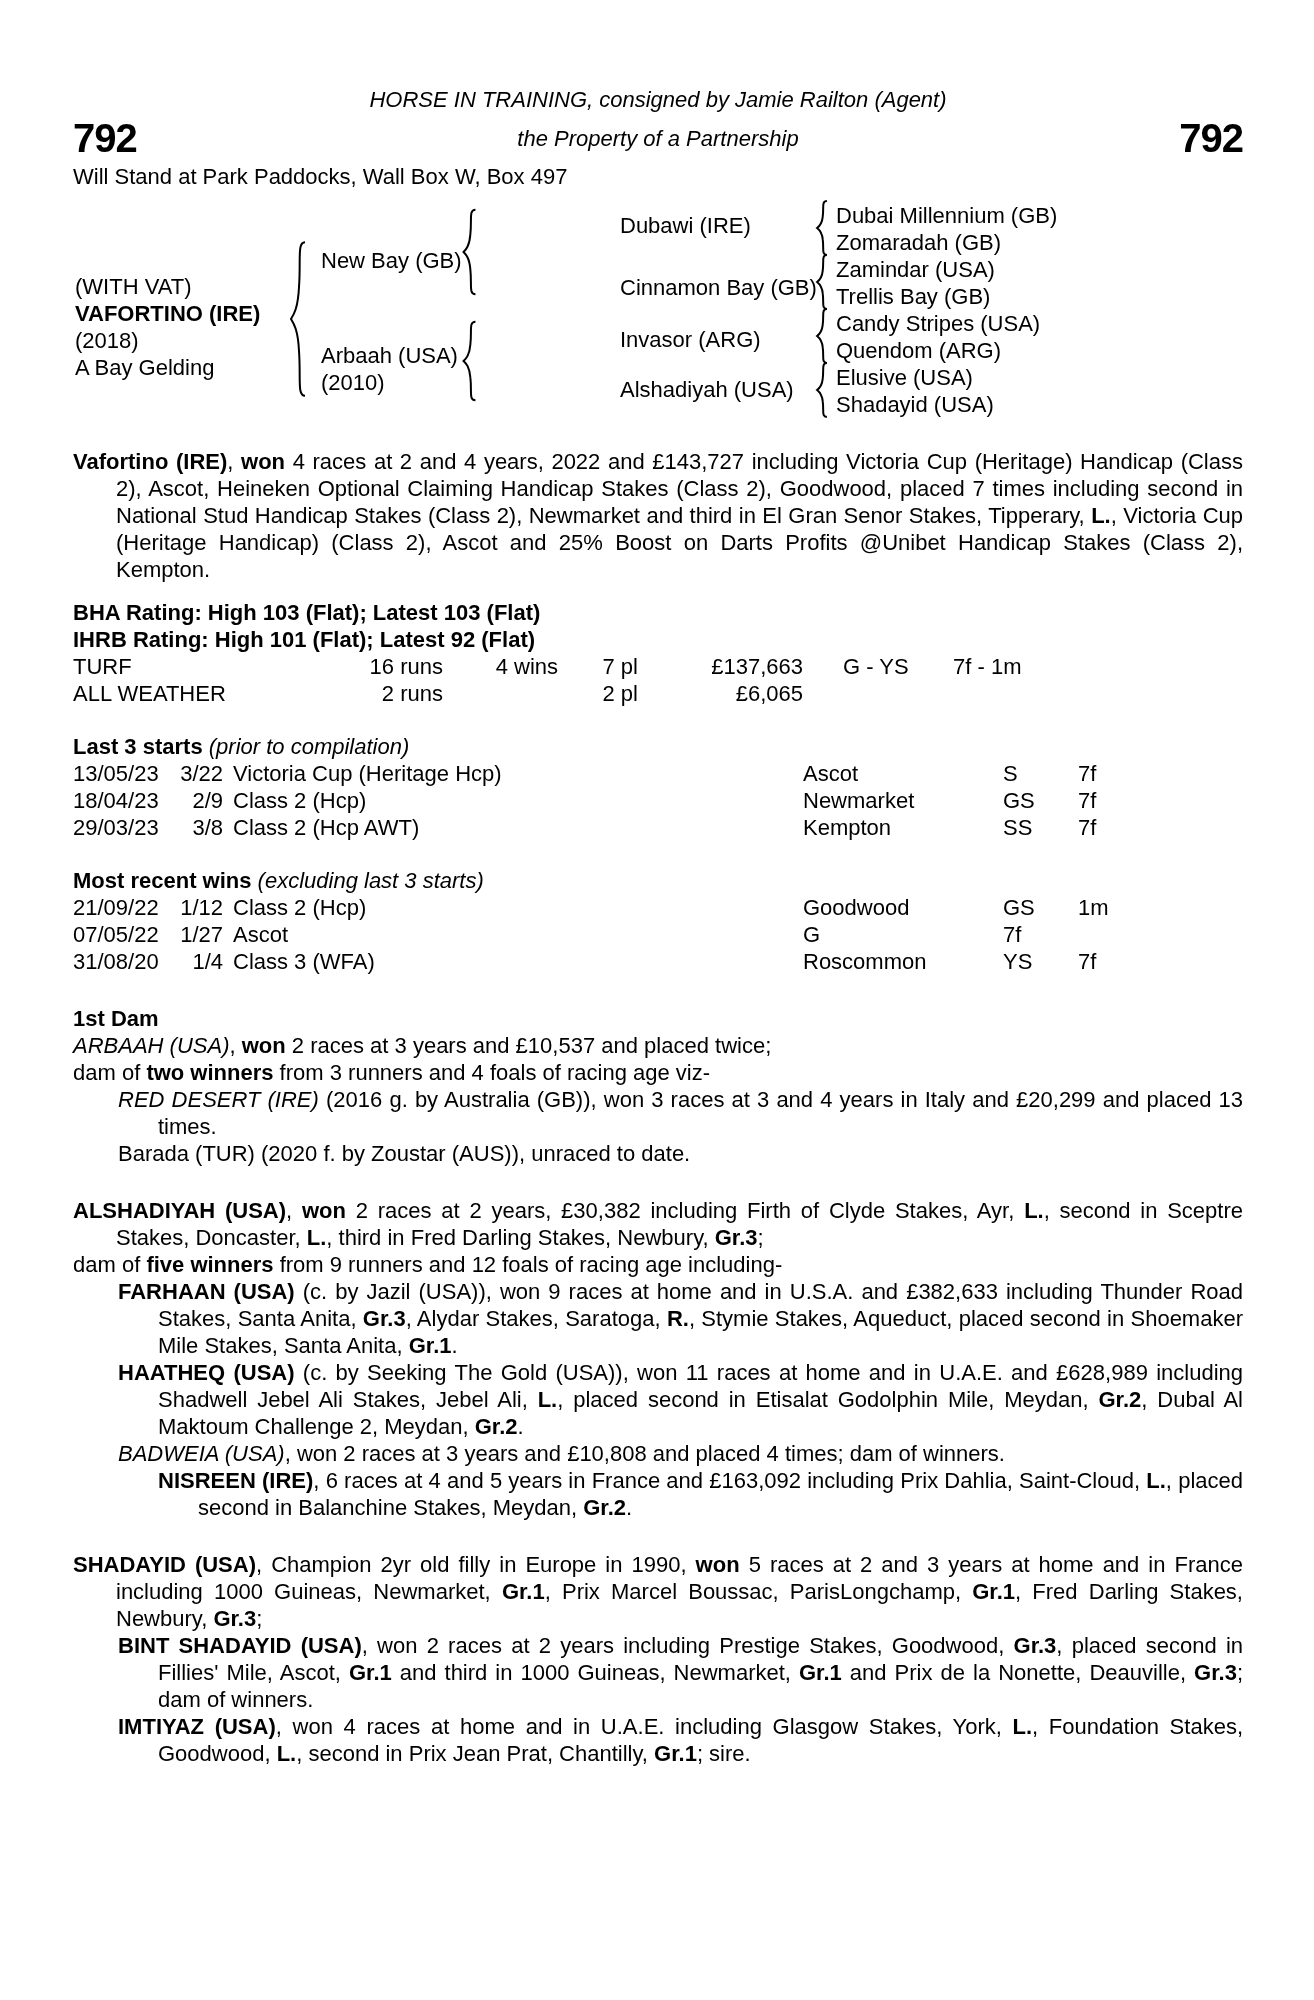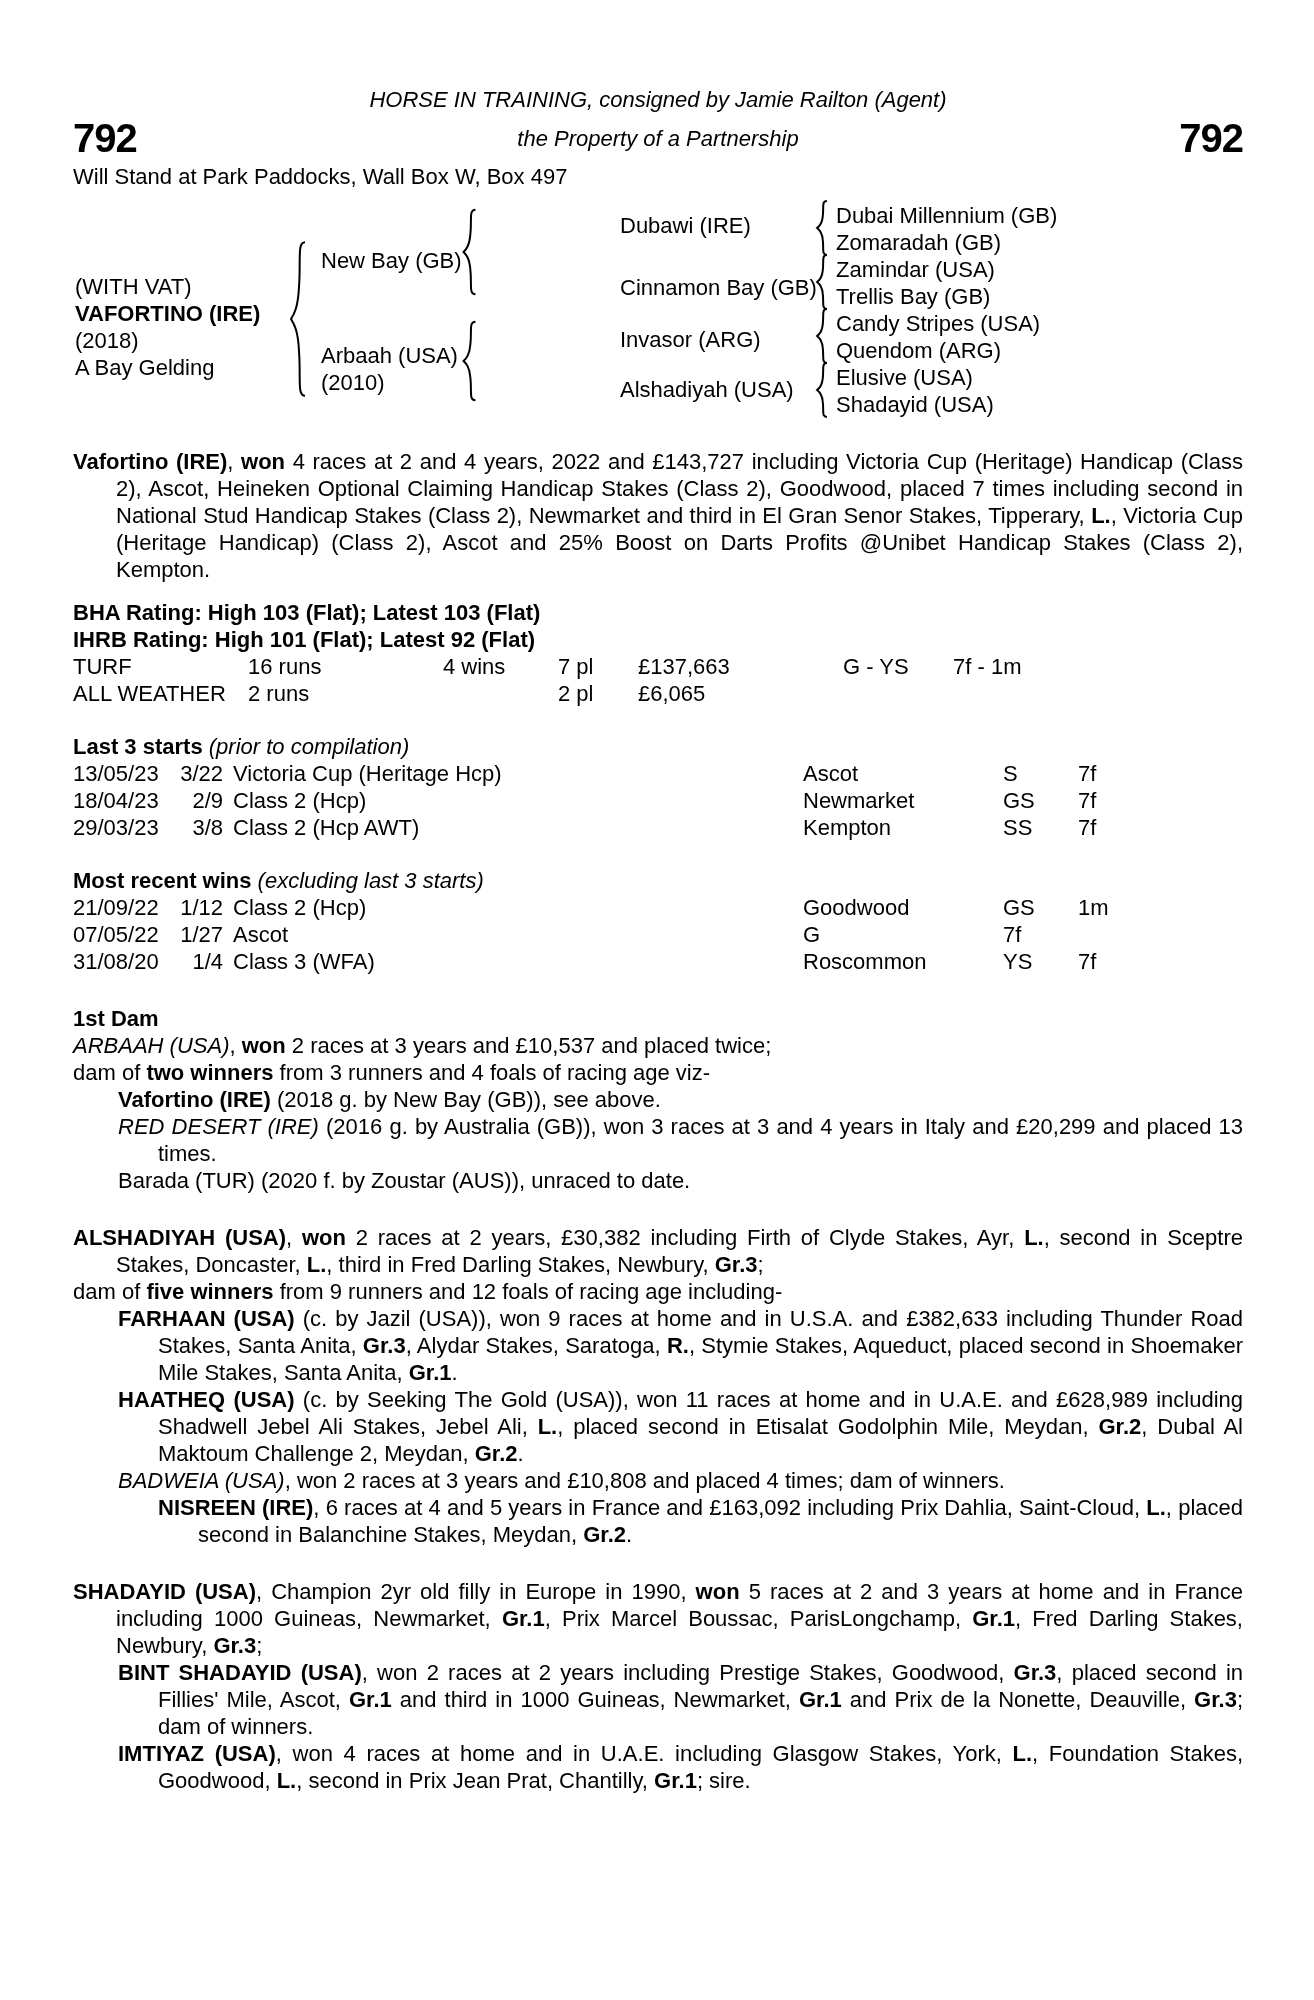--- a/index.html
+++ b/index.html
@@ -41,21 +41,21 @@
   .br.g3b { left:742px; top:60px;  width:14px; height:56px; }
   .br.g3c { left:742px; top:114px; width:14px; height:56px; }
   .br.g3d { left:742px; top:168px; width:14px; height:56px; }
 
   
   .main-para { margin-top:26px; padding-left:43px; text-indent:-43px; }
   .ratings { margin-top:16px; font-weight:bold; }
 
   
   .stats-row { display:grid; grid-template-columns:175px 195px 115px 80px 165px 40px 110px auto; }
-  .stats-row .num { }
+  .stats-row .num { text-align:right; }
 
   .sec { margin-top:26px; }
   .race-row { display:grid; grid-template-columns:92px 58px 10px 570px 200px 75px auto; }
   .race-row .pos { text-align:right; }
 
   
   .dam-sec { margin-top:30px; }
   .dam-head { font-weight:bold; }
   .hang { padding-left:43px; text-indent:-43px; }
   .l1 { padding-left:85px; text-indent:-40px; }
@@ -219,21 +219,20 @@
       <span>Roscommon</span>
       <span>YS</span>
       <span>7f</span>
     </div>
   </div>
 
   <div class="dam-sec">
     <div class="dam-head">1st Dam</div>
     <div class="hang just"><span style="font-style: italic;">ARBAAH (USA)</span><span>, </span><span style="font-weight: bold;">won</span><span> 2 races at 3 years and £10,537 and placed twice;</span></div>
     <div class="hang just"><span>dam of </span><span style="font-weight: bold;">two winners</span><span> from 3 runners and 4 foals of racing age viz-</span></div>
-    <div class="l1 just"><span style="font-weight: bold;">Vafortino (IRE)</span><span> (2018 g. by New Bay (GB)), see above.</span></div>
     <div class="l1 just"><span style="font-style: italic;">RED DESERT (IRE)</span><span> (2016 g. by Australia (GB)), won 3 races at 3 and 4 years in Italy and £20,299 and placed 13 times.</span></div>
     <div class="l1 just"><span>Barada (TUR) (2020 f. by Zoustar (AUS)), unraced to date.</span></div>
   </div>
 
   <div class="dam-sec">
     <div class="hang just"><span style="font-weight: bold;">ALSHADIYAH (USA)</span><span>, </span><span style="font-weight: bold;">won</span><span> 2 races at 2 years, £30,382 including Firth of Clyde Stakes, Ayr, </span><span style="font-weight: bold;">L.</span><span>, second in Sceptre Stakes, Doncaster, </span><span style="font-weight: bold;">L.</span><span>, third in Fred Darling Stakes, Newbury, </span><span style="font-weight: bold;">Gr.3</span><span>;</span></div>
     <div class="hang just"><span>dam of </span><span style="font-weight: bold;">five winners</span><span> from 9 runners and 12 foals of racing age including-</span></div>
     <div class="l1 just"><span style="font-weight: bold;">FARHAAN (USA)</span><span> (c. by Jazil (USA)), won 9 races at home and in U.S.A. and £382,633 including Thunder Road Stakes, Santa Anita, </span><span style="font-weight: bold;">Gr.3</span><span>, Alydar Stakes, Saratoga, </span><span style="font-weight: bold;">R.</span><span>, Stymie Stakes, Aqueduct, placed second in Shoemaker Mile Stakes, Santa Anita, </span><span style="font-weight: bold;">Gr.1</span><span>.</span></div>
     <div class="l1 just"><span style="font-weight: bold;">HAATHEQ (USA)</span><span> (c. by Seeking The Gold (USA)), won 11 races at home and in U.A.E. and £628,989 including Shadwell Jebel Ali Stakes, Jebel Ali, </span><span style="font-weight: bold;">L.</span><span>, placed second in Etisalat Godolphin Mile, Meydan, </span><span style="font-weight: bold;">Gr.2</span><span>, Dubal Al Maktoum Challenge 2, Meydan, </span><span style="font-weight: bold;">Gr.2</span><span>.</span></div>
     <div class="l1 just"><span style="font-style: italic;">BADWEIA (USA)</span><span>, won 2 races at 3 years and £10,808 and placed 4 times; dam of winners.</span></div>

